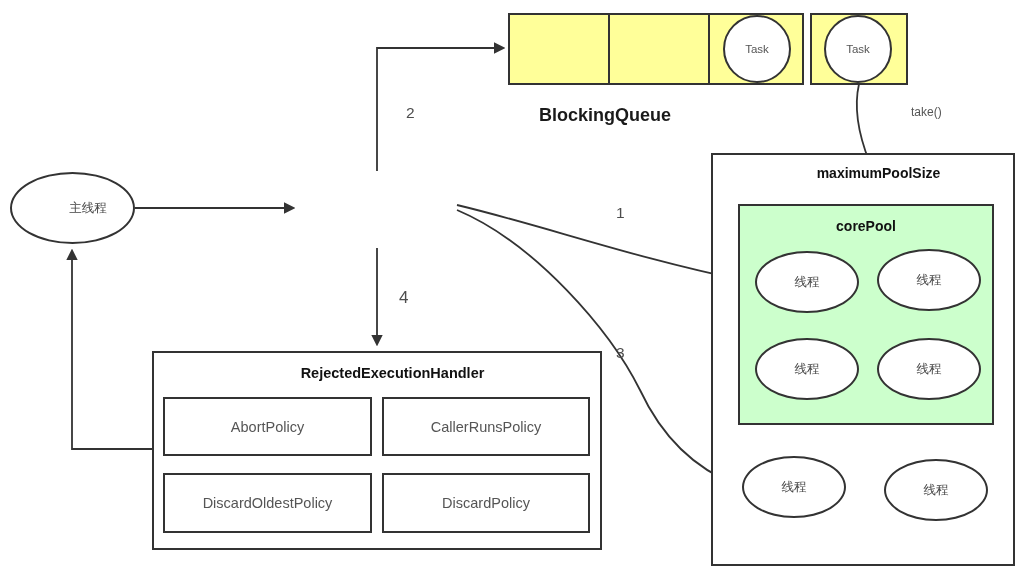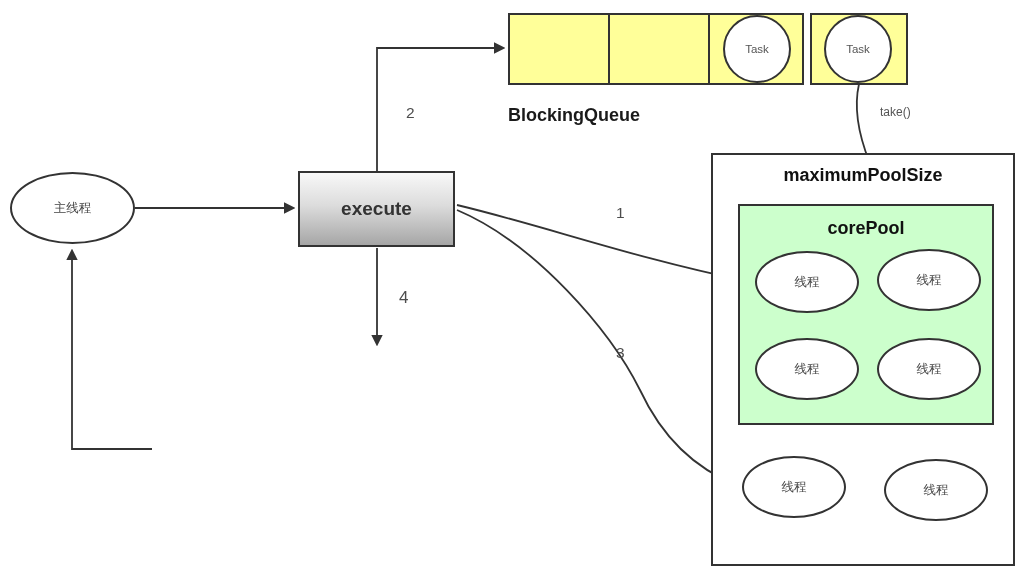--- a/index.html
+++ b/index.html
@@ -4,21 +4,21 @@
 <style>
   * { margin: 0; padding: 0; box-sizing: border-box; }
   html, body { background: #ffffff; }
   body {
     font-family: "Liberation Sans", "DejaVu Sans", sans-serif;
     width: 1030px; height: 577px; position: relative; overflow: hidden;
   }
   .canvas { position: absolute; inset: 0; width: 1030px; height: 577px; }
   .abs { position: absolute; }
   svg.connectors { position: absolute; left: 0; top: 0; width: 1030px; height: 577px; z-index: 1; pointer-events: none; }
-  .node { z-index: 2; }
+  .node { z-index: 2; padding-left: 31px; }
 
   
   .queue-seg {
     background: #FFFF99; border: 2px solid #333333;
   }
   .queue-divider { position: absolute; top: 0; bottom: 0; width: 2px; background: #333333; }
   .task-circle {
     position: absolute; width: 68px; height: 68px; border-radius: 50%;
     background: #ffffff; border: 2px solid #333333;
     display: flex; align-items: center; justify-content: center;
@@ -37,21 +37,21 @@
   
   .execute-box {
     border: 2px solid #333333;
     background: linear-gradient(180deg, #f8f8f8 0%, #dcdcdc 45%, #a6a6a6 100%);
     display: flex; align-items: center; justify-content: center;
     font-weight: bold; font-size: 19px; color: #333333;
   }
 
   
   .outline-box { border: 2px solid #333333; background: #ffffff; }
-  .box-title { text-align: center; font-weight: bold; font-size: 18px; color: #111111; }
+  .box-title { text-align: center; font-weight: bold; font-size: 14px; color: #111111; }
   .core-pool { position: absolute; background: #CCFFCC; border: 2px solid #333333; }
 
   
   .policy-box {
     position: absolute; border: 2px solid #333333; background: #ffffff;
     display: flex; align-items: center; justify-content: center;
     font-size: 14.5px; color: #555555;
   }
 
   .step-label { font-size: 15.5px; color: #4d4d4d; z-index: 3; }
@@ -93,24 +93,36 @@
   </div>
 
   <div class="abs node queue-title" style="left:508px; top:105px;">BlockingQueue</div>
 
   <div class="abs node take-label" style="left:880px; top:105px;">take()</div>
 
   <div class="abs node ellipse" style="left:10px; top:172px; width:125px; height:72px;">
     <span>主线程</span>
   </div>
 
-  <div class="abs node execute-box" style="left:298px; top:171px; width:157px; height:76px;">
-    <span>execute</span>
+
+  <div class="abs node outline-box" style="left:152px; top:351px; width:450px; height:199px;">
+    <div class="box-title" style="margin-top:12px; font-size:14.5px;">RejectedExecutionHandler</div>
+    <div class="policy-box" style="left:9px; top:44px; width:209px; height:59px;">
+      <span>AbortPolicy</span>
+    </div>
+    <div class="policy-box" style="left:228px; top:44px; width:208px; height:59px;">
+      <span>CallerRunsPolicy</span>
+    </div>
+    <div class="policy-box" style="left:9px; top:120px; width:209px; height:60px;">
+      <span>DiscardOldestPolicy</span>
+    </div>
+    <div class="policy-box" style="left:228px; top:120px; width:208px; height:60px;">
+      <span>DiscardPolicy</span>
+    </div>
   </div>
-
 
   <div class="abs node outline-box" style="left:711px; top:153px; width:304px; height:413px;">
     <div class="box-title" style="margin-top:10px;">maximumPoolSize</div>
 
     <div class="core-pool" style="left:25px; top:49px; width:256px; height:221px;">
       <div class="box-title" style="margin-top:12px;">corePool</div>
       <div class="abs ellipse" style="left:15px; top:45px; width:104px; height:62px;">
         <span>线程</span>
       </div>
       <div class="abs ellipse" style="left:137px; top:43px; width:104px; height:62px;">

